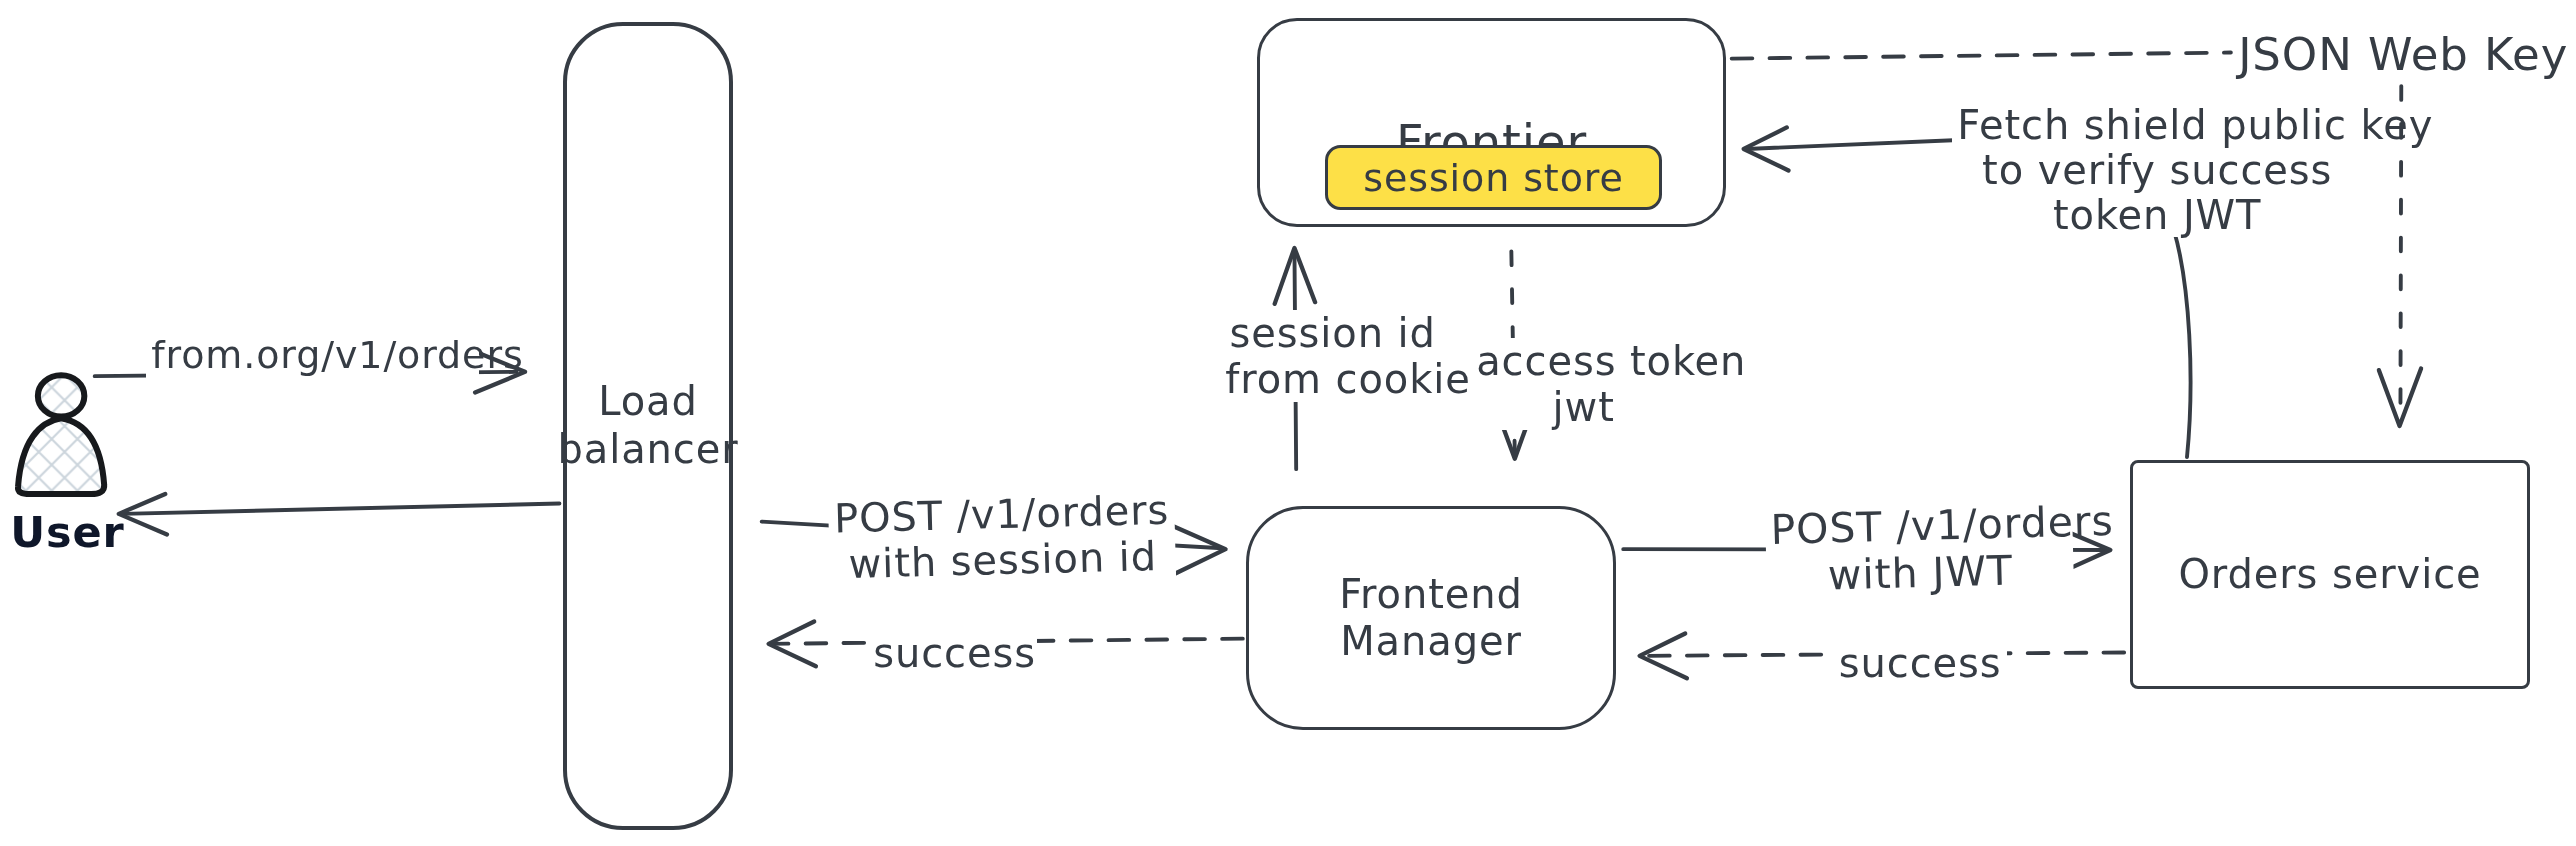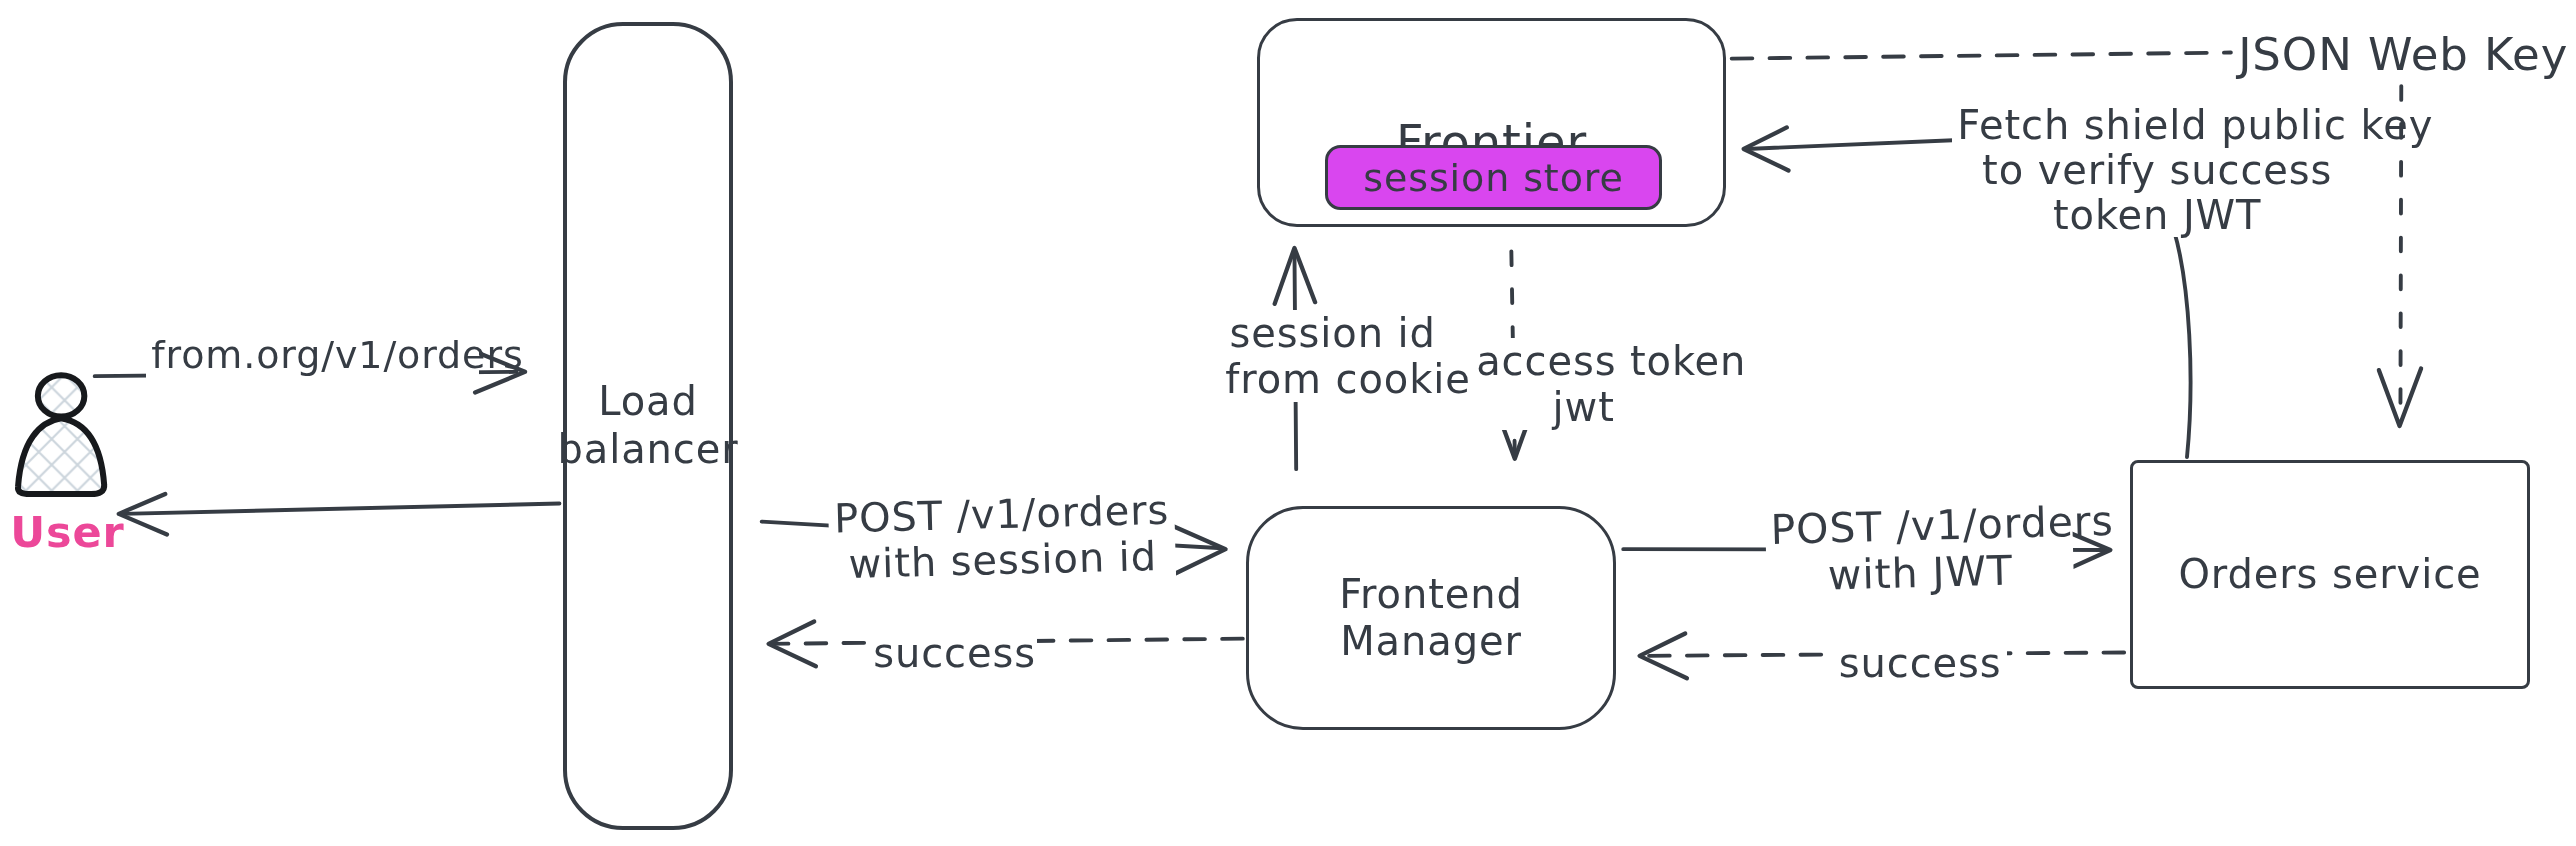--- a/index.html
+++ b/index.html
@@ -25,28 +25,28 @@
   }
   .node .nline{font-size:40px;line-height:1.18;letter-spacing:0.9px;white-space:nowrap;}
   .lbl{
     position:absolute;text-align:center;
     font-size:40px;line-height:1.15;letter-spacing:0.9px;
     background:#ffffff;padding:0 5.2px;
   }
   .lbl div{white-space:nowrap;}
   .nobg{background:transparent;}
   .tilt{transform:rotate(-1.5deg);}
-  .black{color:#ec4899;font-weight:bold;}
+  .black{color:#0f172a;font-weight:bold;}
   #lbl-jwks{font-size:45px;}
   #frontier-title{position:absolute;left:0;top:93px;width:100%;text-align:center;
     font-size:48px;letter-spacing:0.9px;}
   #session-store{
     position:absolute;left:65px;top:124px;width:337px;height:65px;
     border:3.4px solid #363c44;border-radius:15.5px;box-sizing:border-box;
-    display:flex;align-items:center;justify-content:center;background:#d946ef;
+    display:flex;align-items:center;justify-content:center;background:#fde047;
     font-size:38px;letter-spacing:0.9px;
   }
 </style>
 </head>
 <body>
 
 <div class="canvas">
 
   <svg class="layer" width="2576" height="847" viewBox="0 0 2993 984">
     <defs>

